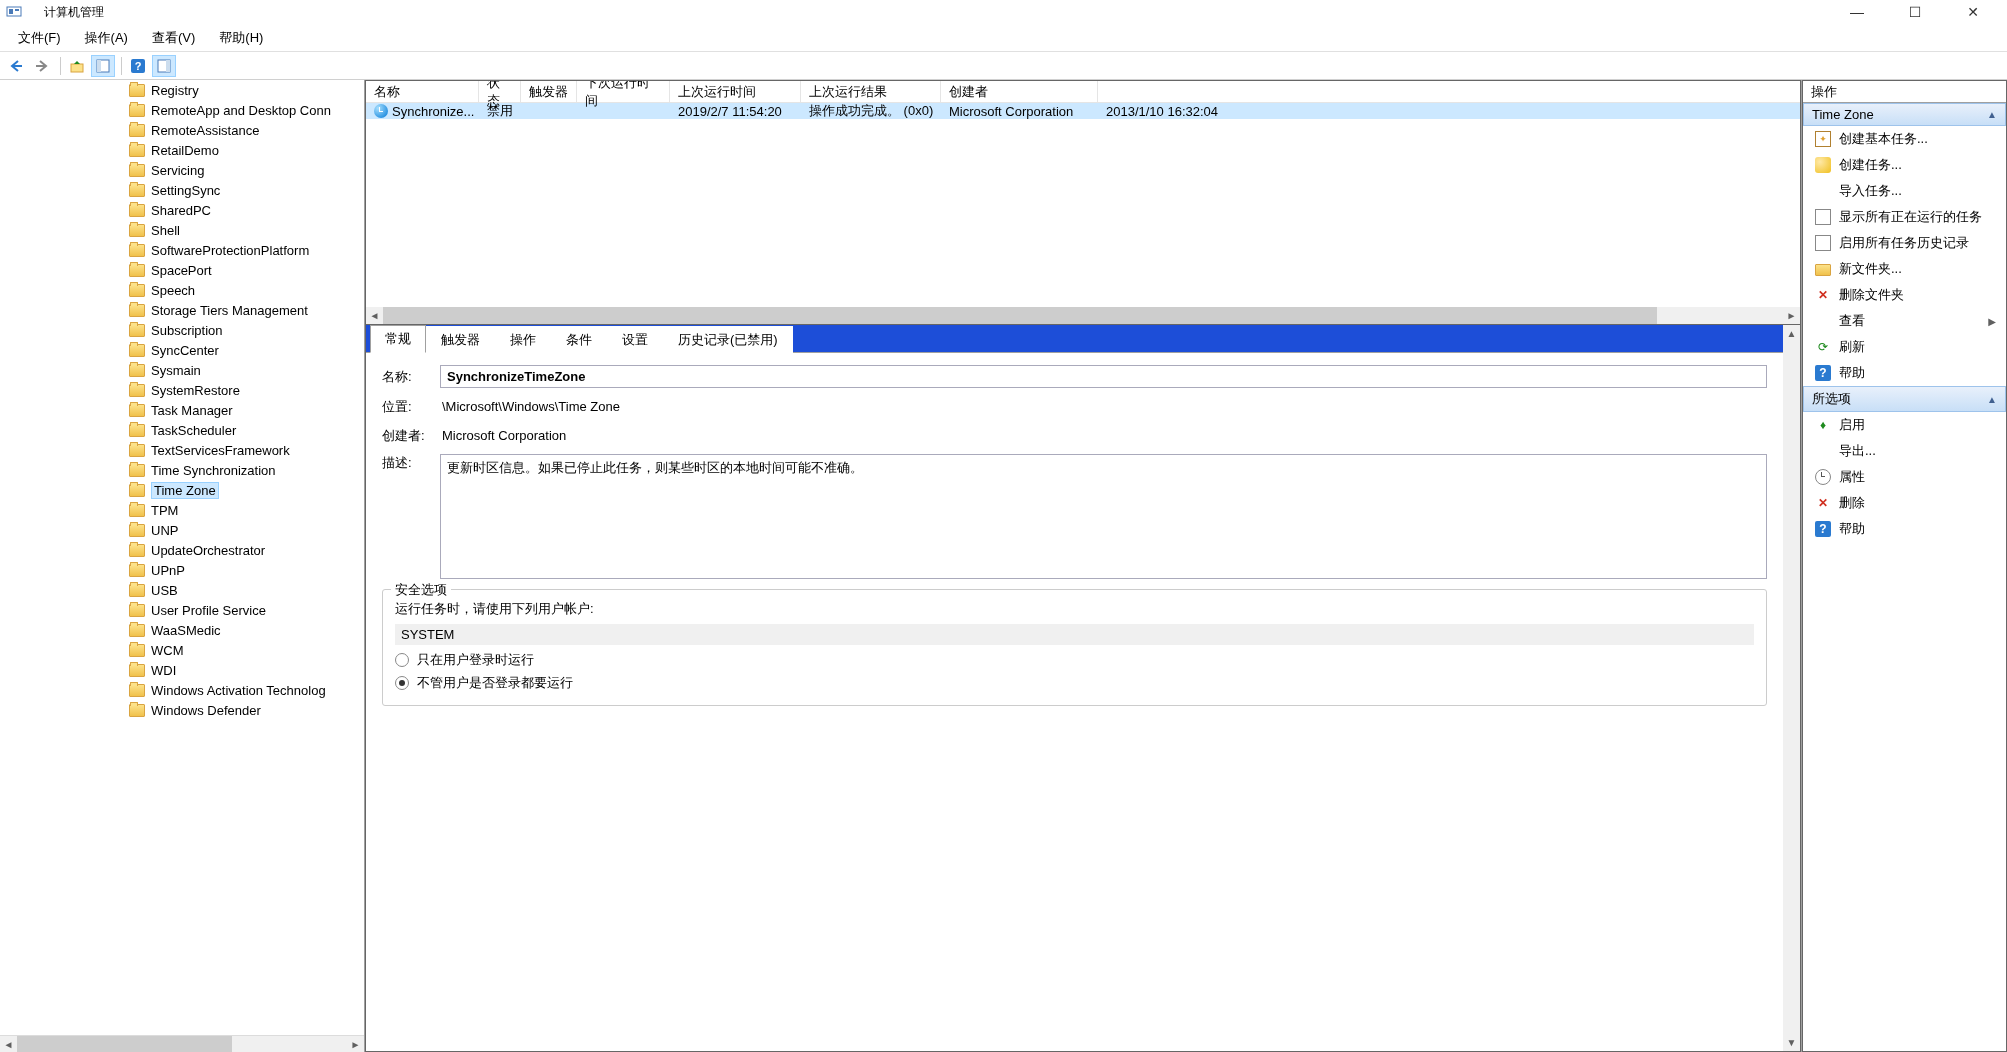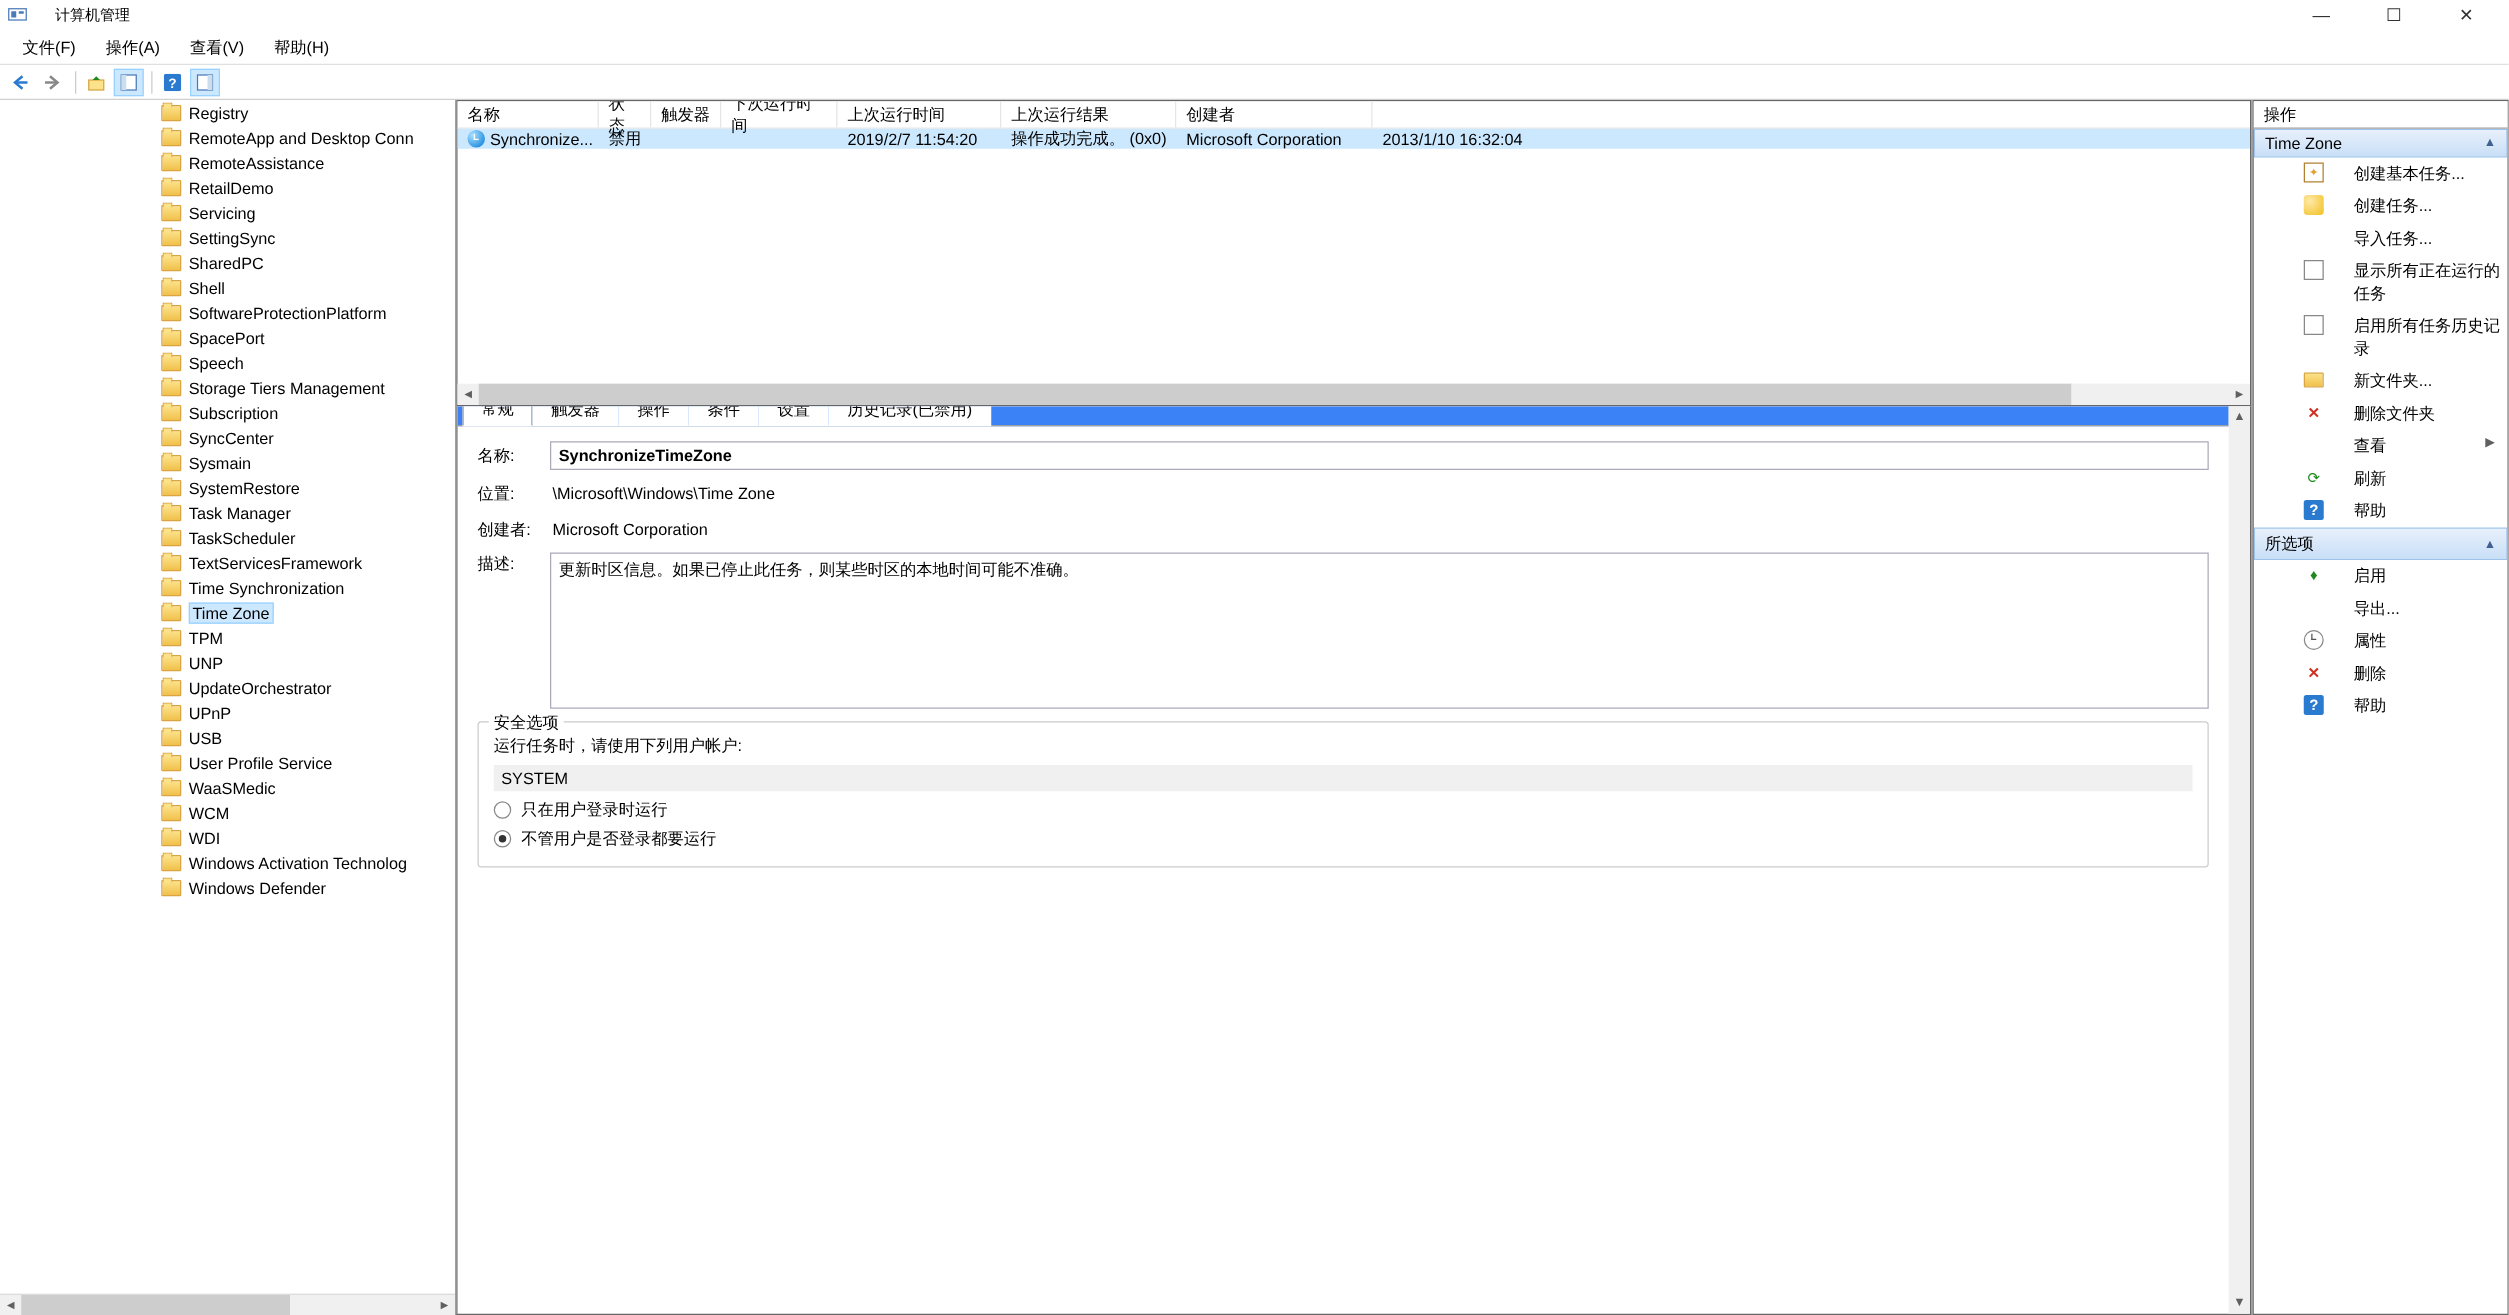--- a/index.html
+++ b/index.html
@@ -53,21 +53,21 @@
 .task-icon{ width:14px; height:14px; border-radius:50%; background:radial-gradient(circle at 30% 30%, #a8e0ff, #0078d7); margin-right:4px; flex-shrink:0; position:relative;}
 .task-icon::after{content:""; position:absolute; left:5px; top:3px; width:3px; height:4px; border-left:1px solid #fff; border-bottom:1px solid #fff;}
 .tl-hscroll{ height:17px; background:#f0f0f0; display:flex;}
 .tl-hscroll .hs-btn{ width:17px; height:17px; display:flex; align-items:center; justify-content:center; font-size:10px; color:#606060;}
 .tl-hscroll .hs-track{ flex:1; position:relative; background:#f0f0f0;}
 .tl-hscroll .hs-thumb{ position:absolute; left:0; width:91%; height:100%; background:#cdcdcd;}
 
 
 .details { flex: 1; border:1px solid #666; border-top:none; display:flex; min-height:0;}
 .details-body{ flex:1; min-width:0; overflow:hidden; display:flex; flex-direction:column;}
-.tabs { display: flex; height: 16px; align-items: flex-end; padding:0 4px; border-bottom:1px solid #a0a0a0; background:#3b82f6;}
+.tabs { display: flex; height: 28px; align-items: flex-end; padding:0 4px; border-bottom:1px solid #a0a0a0; background:#1d4ed8;}
 .tab { padding: 4px 14px; font-size: 13px; border: 1px solid transparent; border-bottom:none; position:relative; top:1px; background:#fff;}
 .tab.active { border-color: #a0a0a0; border-bottom: 1px solid #fff; }
 .tabcontent { flex:1; padding: 12px 16px; overflow:hidden;}
 .form-row { display: flex; align-items: center; margin-bottom: 8px; }
 .form-label { width: 58px; font-size: 13px; }
 .form-input { flex: 1; border: 1px solid #aab; padding: 3px 6px; font-size: 13px; background: #fff; font-family:inherit;}
 .form-input.ro { background: #fff; font-weight: bold; }
 .form-static { font-size: 13px; padding:3px 2px;}
 .desc-box { flex:1; border:1px solid #aab; padding:4px 6px; height:125px; font-size:13px; resize:none; font-family:inherit;}
 .groupbox { border: 1px solid #ccc; border-radius: 3px; padding: 10px 12px 8px; margin-top: 10px; position:relative;}
@@ -79,21 +79,21 @@
 .details-vscroll{ width:17px; background:#f0f0f0; display:flex; flex-direction:column;}
 .details-vscroll .vs-btn{ height:17px; display:flex; align-items:center; justify-content:center; font-size:10px; color:#606060;}
 .details-vscroll .vs-track{ flex:1; position:relative;}
 
 
 .actions-panel { width: 205px; display:flex; flex-direction:column; border:1px solid #666;}
 .actions-title { height: 22px; background: #fff; border-bottom: 1px solid #a0a0a0; padding: 2px 8px; font-size: 13px; }
 .actions-body { flex:1; overflow:auto;}
 .section-header { background: linear-gradient(#e8f0fb, #c8dff7); border:1px solid #9ec3eb; padding: 3px 8px; font-size: 13px; display:flex; align-items:center; justify-content:space-between;}
 .section-header .chev{ font-size:10px; color:#406090;}
-.action-item { display: flex; align-items: flex-start; padding: 4px 4px 4px 12px; gap: 24px; font-size: 13px; margin-left: 28px; }
+.action-item { display: flex; align-items: center; padding: 4px 4px 4px 12px; gap: 8px; font-size: 13px; }
 .ai-icon { width: 16px; height: 16px; display:flex; align-items:center; justify-content:center; font-size:12px; flex-shrink:0;}
 .ai-icon.task{ background:#fff; border:1px solid #b08030; position:relative;}
 .ai-icon.task::after{content:"✦"; font-size:9px; color:#e0a030;}
 .ai-icon.newtask{ background:radial-gradient(circle at 30% 30%,#ffe9a8,#f0c020); border-radius:3px;}
 .ai-icon.display{ border:1px solid #888; background:#fff;}
 .ai-icon.history{ border:1px solid #888; background:#fff; position:relative;}
 .ai-icon.folder{ background: linear-gradient(#fce28a, #f0c14b); border: 1px solid #d9a441; border-radius: 1px; height:12px; margin-top:2px;}
 .ai-icon.delete{ color:#d03020; font-weight:bold;}
 .ai-icon.refresh{ color:#1e8a1e;}
 .ai-icon.help{ background:#2a7ad0; color:#fff; border-radius:2px; font-weight:bold;}

